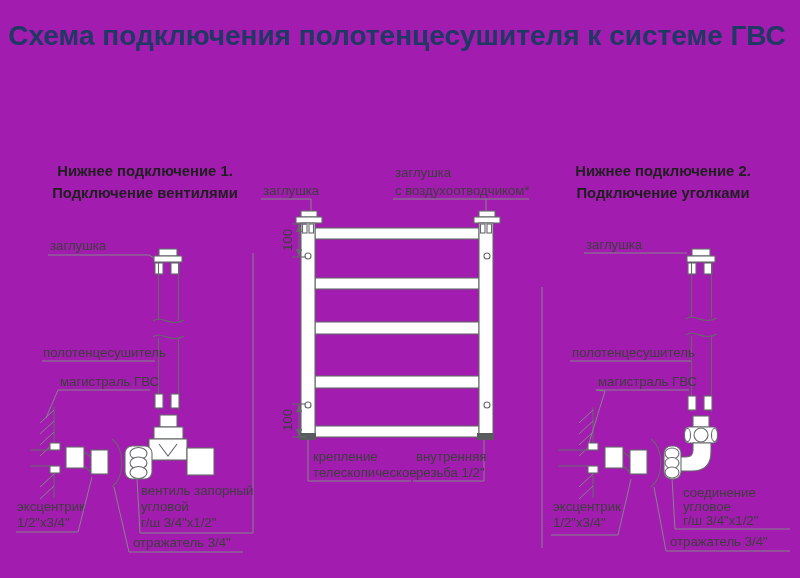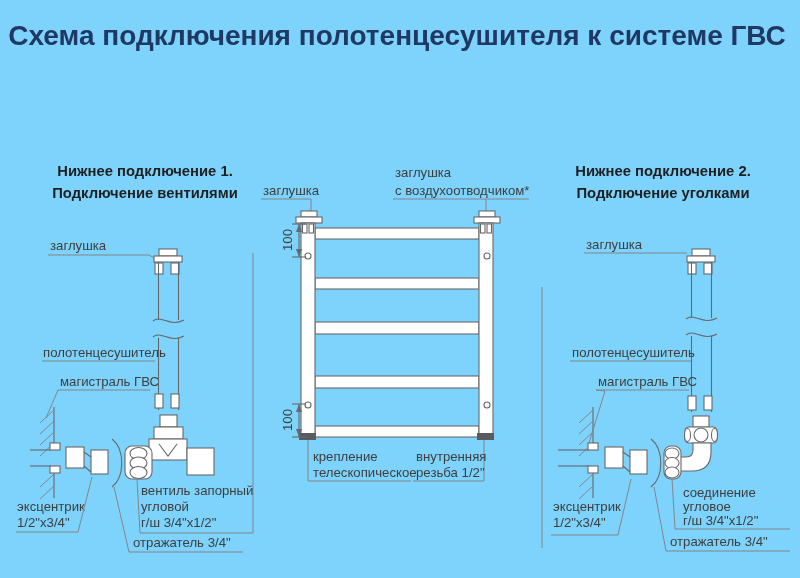--- a/index.html
+++ b/index.html
@@ -1,16 +1,16 @@
 <!DOCTYPE html>
 <html><head>
 <meta charset="utf-8">
 <style>
   html,body{margin:0;padding:0;background:#ffffff;}
-  .stage{position:relative;width:800px;height:578px;background:#7dd3fc;overflow:hidden;}
+  .stage{position:relative;width:800px;height:578px;background:#a21caf;overflow:hidden;}
   svg{display:block;}
   .t  { font-family:"Liberation Sans", sans-serif; font-size:13.2px; fill:#3e3e3e; }
   .th { font-family:"Liberation Sans", sans-serif; font-size:14.8px; font-weight:bold; fill:#1f1f1f; }
   .title { font-family:"Liberation Sans", sans-serif; font-size:28px; font-weight:bold; fill:#1f3864; }
   .ln { fill:none; stroke:#67686c; stroke-width:1.1; }
   .shape { fill:#ffffff; stroke:#67686c; stroke-width:1.1; }
   .ld { fill:none; stroke:#84858a; stroke-width:1; }
   .arr { fill:#67686c; stroke:none; }
   .foot { fill:#5a5b5e; stroke:none; }
 </style>

